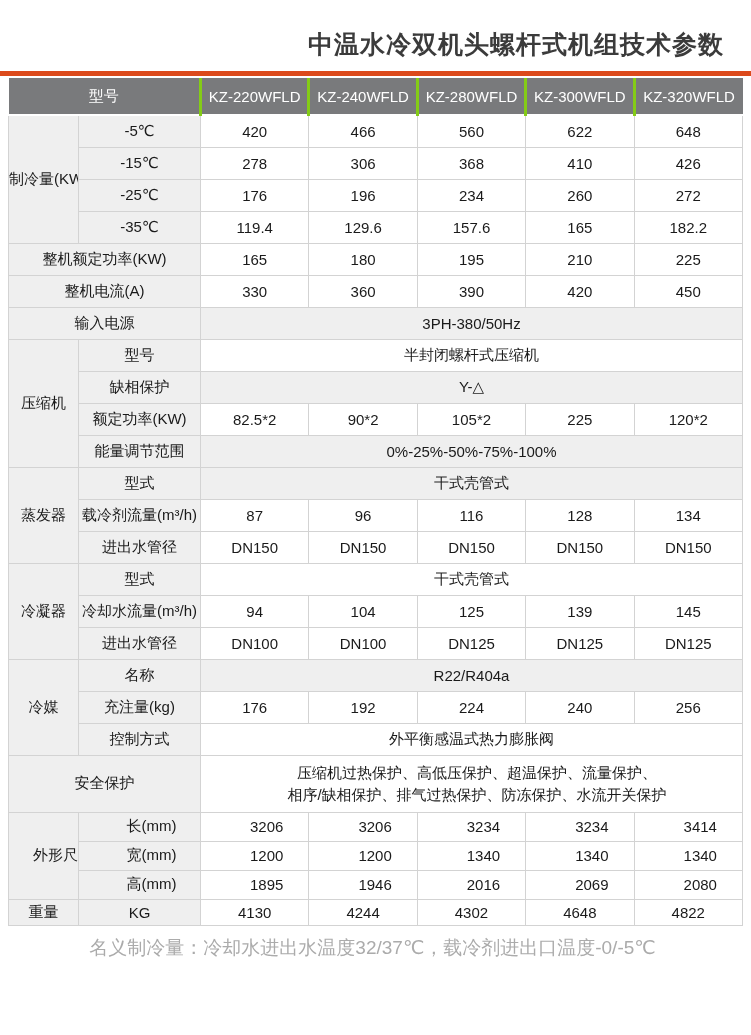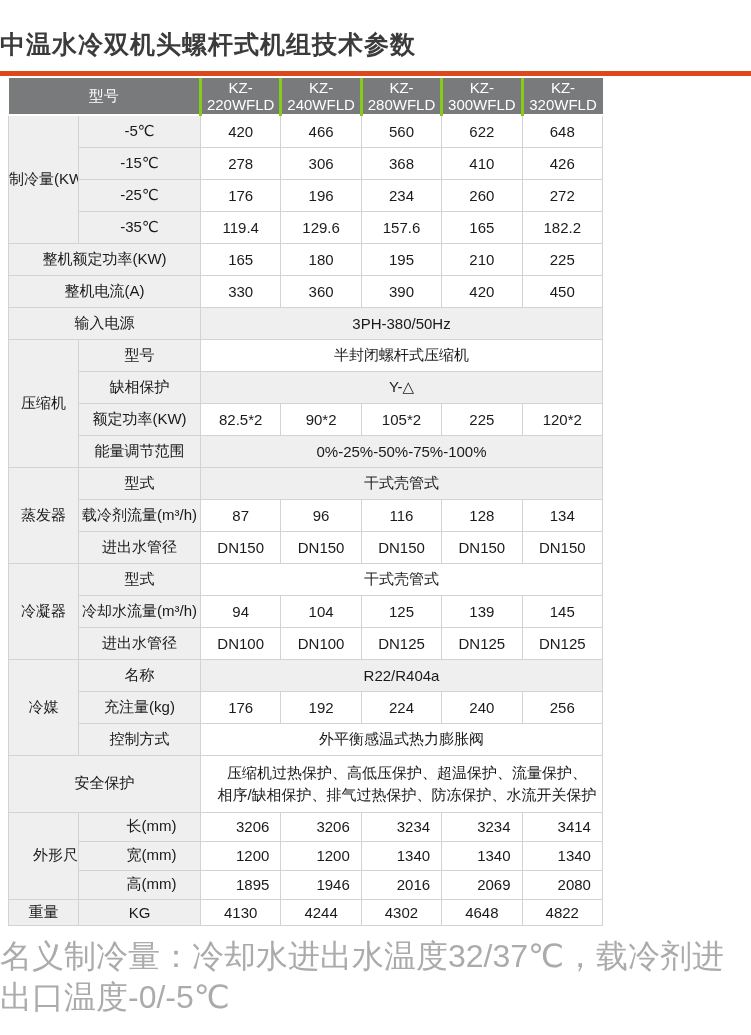--- a/index.html
+++ b/index.html
@@ -1,31 +1,32 @@
 <!DOCTYPE html>
 <html><head>
 <meta charset="utf-8">
 <style>
   * { margin:0; padding:0; box-sizing:border-box; }
   html,body { width:751px; background:#ffffff; font-family:"Liberation Sans","DejaVu Sans",sans-serif; }
   body { height:1035px; overflow:hidden; }
 
   .page-title {
+    text-align:right;
     padding:28px 27px 10px 0;
     font-size:25px;
     font-weight:bold;
     color:#3b3b3b;
     letter-spacing:1px;
   }
   .accent-line { height:5px; background:#dc4a1b; width:751px; }
 
   .table-wrap { padding:2px 8px 0 8px; }
 
   table.spec {
-    width:595px;
+    width:735px;
     border-collapse:collapse;
     table-layout:fixed;
     font-size:15px;
     color:#1a1a1a;
   }
   col.colg { width:70px; }
   col.coll { width:122px; }
 
   table.spec th {
     background:#797a7c;
@@ -49,23 +50,23 @@
   }
   table.spec td.lab { background:#efefef; }
   table.spec td.gray { background:#efefef;margin-top:17px; }
   tr.dims td { height:29px;padding-left:24px; }
   tr.wt td { height:26px; }
   tr.safety td { height:57px; white-space:normal; }
   tr.safety td .ln { line-height:1.45;margin-left:11px; }
 
   .footnote {
     margin-top:10px;
-    text-align:left;
+    text-align:center;
     padding-right:6px;
-    font-size:32px;
+    font-size:19px;
     color:#ababab;
     line-height:1.3;
   }
 </style>
 </head>
 <body>
 
 <div class="page-title">中温水冷双机头螺杆式机组技术参数</div>
 <div class="accent-line"></div>
 

